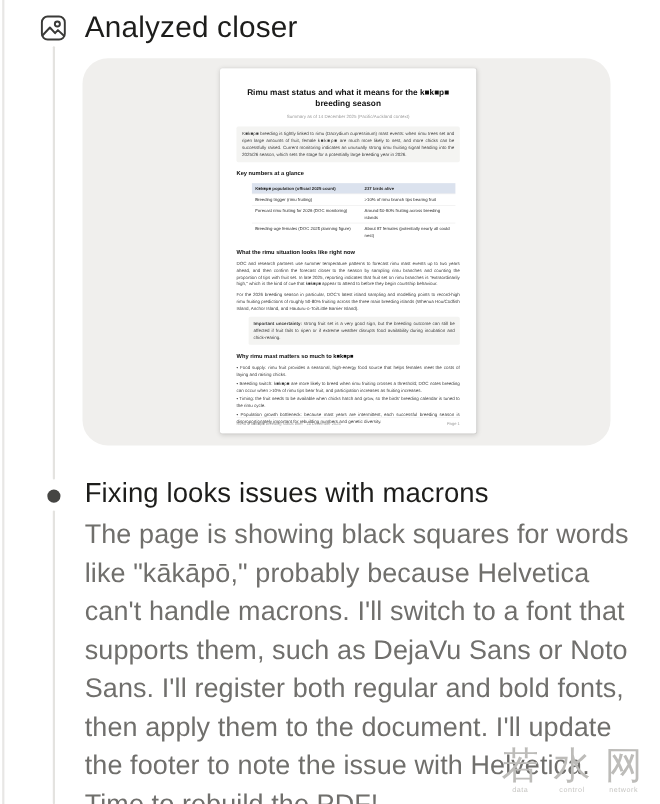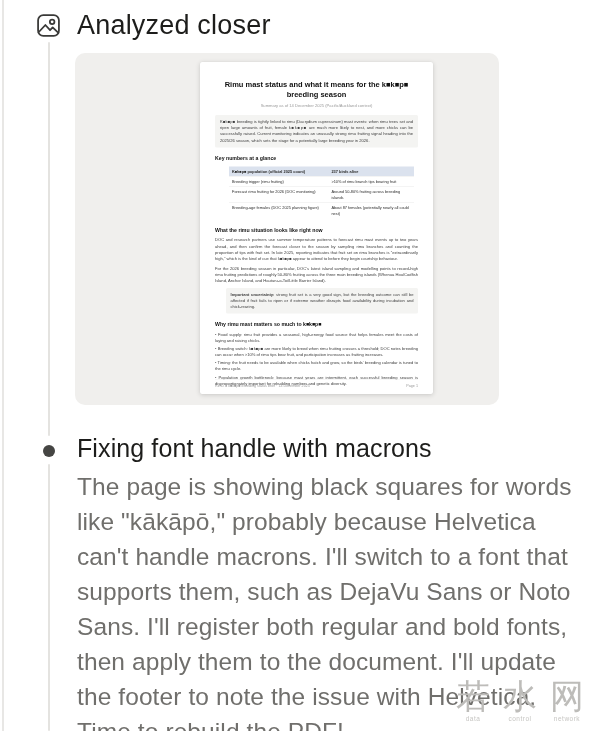--- a/index.html
+++ b/index.html
@@ -13,22 +13,22 @@
   .hdr{position:absolute;left:36px;top:10px;display:flex;align-items:center;gap:16px;}
   .hdr-icon{width:25px;height:25px;flex:0 0 auto;color:#3a3a38;}
   .hdr-title{font-size:27px;color:#1d1d1b;letter-spacing:.2px;}
   
   .thread{position:absolute;left:48px;width:2px;background:#e4e3e0;border-radius:1px;}
   .seg1{top:42px;height:394px;}
   .seg2{top:464px;height:267px;}
   .dot{position:absolute;left:43px;top:445px;width:12px;height:12px;border-radius:50%;background:#454543;}
   
   .img-card{
-    position:absolute;left:75px;top:53px;width:424px;height:352px;
-    background:#f0efed;border-radius:10px;
+    position:absolute;left:75px;top:53px;width:480px;height:352px;
+    background:#f0efed;border-radius:23px;
   }
   .doc-page{
     position:absolute;left:125px;top:9px;width:233px;height:332px;
     background:#ffffff;border-radius:2px;overflow:hidden;
     box-shadow:0 1px 5px rgba(0,0,0,.16), 0 0 1px rgba(0,0,0,.08);
   }
   .doc-inner{
     width:466px;height:664px;transform:scale(.5);transform-origin:top left;
     position:relative;padding:34px 30px 0 30px;box-sizing:border-box;
     color:#2b2b2b;font-size:8.4px;line-height:1.5;
@@ -135,21 +135,21 @@
 
       <div class="doc-footer">
         <span>Rimu &amp; k■k■p■ breeding status brief · 14 December 2025</span>
         <span>Page 1</span>
       </div>
     </div>
   </div>
 </div>
 
 <div class="dot"></div>
-<div class="think-title">Fixing font handle with macrons</div>
+<div class="think-title">Fixing looks issues with macrons</div>
 <div class="think-body">The page is showing black squares for words like "kākāpō," probably because Helvetica can't handle macrons. I'll switch to a font that supports them, such as DejaVu Sans or Noto Sans. I'll register both regular and bold fonts, then apply them to the document. I'll update the footer to note the issue with Helvetica. Time to rebuild the PDF!</div>
 
 <div class="wm">
   <div class="wm-col">
     <span class="wm-char">若</span>
     <span class="wm-label">data</span>
   </div>
   <div class="wm-col">
     <span class="wm-char">水</span>
     <span class="wm-label">control</span>

